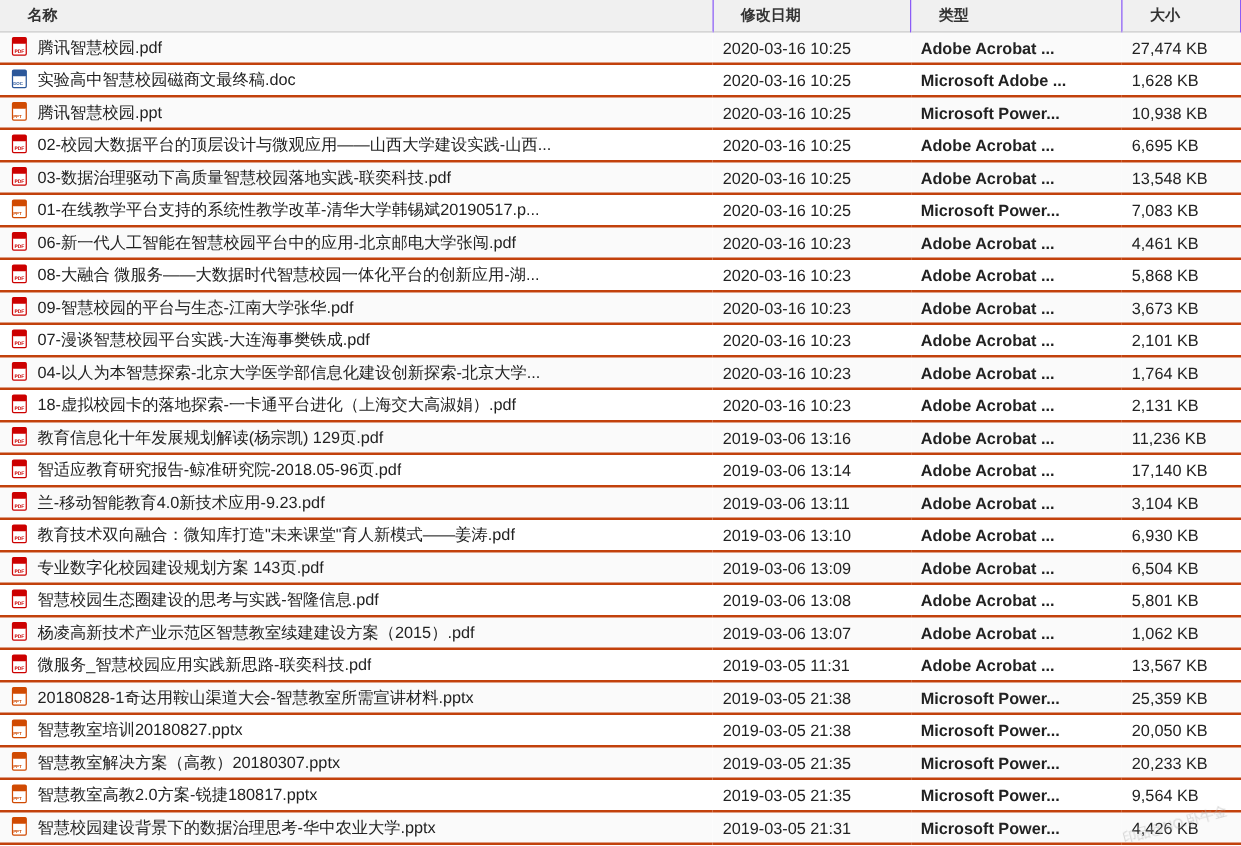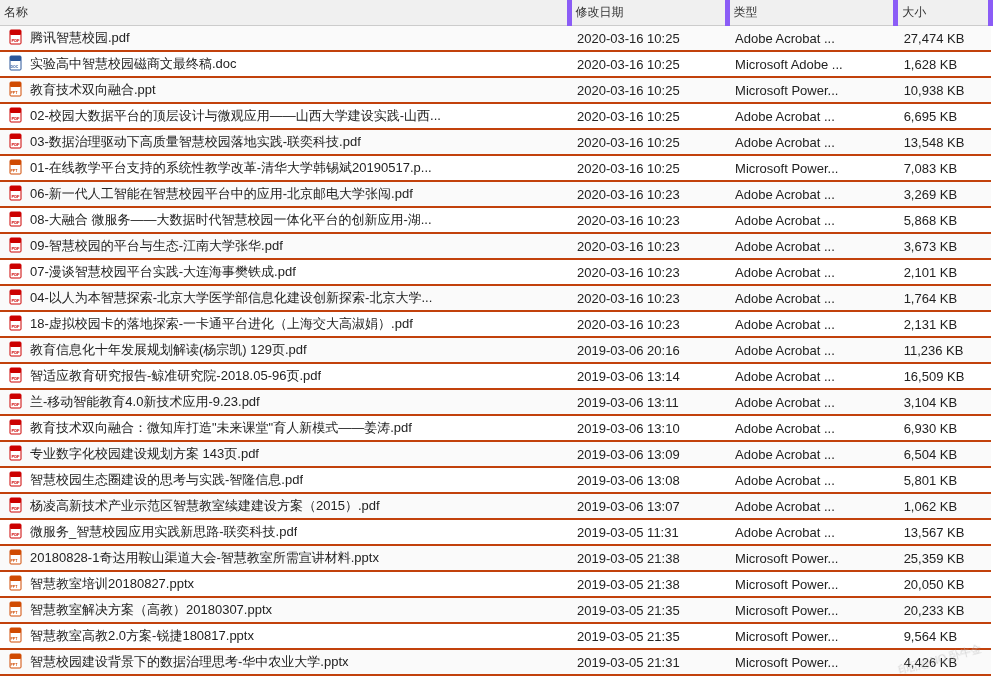--- a/index.html
+++ b/index.html
@@ -14,43 +14,43 @@
     }
     .file-list {
       width: 100%;
       border-collapse: collapse;
     }
     .file-list thead tr {
       background: #f0f0f0;
       border-bottom: 1px solid #ccc;
     }
     .file-list thead th {
-      padding: 4px 4px;
+      padding: 4px 22px;
       text-align: left;
-      font-weight: normal;
+      font-weight: bold;
       color: #333;
       font-size: 12px;
-      border-right: 5px solid #8b5cf6;
+      border-right: 1px solid #8b5cf6;
     }
     .file-list tbody tr {
       border-bottom: 2px solid #c2410c;
     }
     .file-list tbody tr:nth-child(odd) {
       background: #fafafa;
     }
     .file-list td {
       padding: 3px 8px;
       vertical-align: middle;
       white-space: nowrap;
       overflow: hidden;
       text-overflow: ellipsis;
     }
     .col-name { width: 540px; max-width: 540px; }
     .col-date { width: 150px; }
-    .col-type { width: 160px; }
+    .col-type { width: 160px; font-weight: bold; }
     .col-size { width: 90px; padding-right: 12px; }
     .name-cell {
       display: flex;
       align-items: center;
     }
     .name-text {
       overflow: hidden;
       text-overflow: ellipsis;
       white-space: nowrap;
     }
@@ -119,21 +119,21 @@
         <td class="col-size">1,628 KB</td>
       </tr>
       <tr>
         <td class="col-name">
           <div class="name-cell">
             <span><svg class="icon-svg-ppt" viewBox="0 0 18 18" xmlns="http://www.w3.org/2000/svg">
       <rect x="2" y="1" width="11" height="14" rx="1" fill="#fff" stroke="#d04a02" stroke-width="1"></rect>
       <rect x="2" y="1" width="11" height="5" rx="1" fill="#d04a02"></rect>
       <text x="2.5" y="13" font-size="3.5" fill="#d04a02" font-family="Arial" font-weight="bold">PPT</text>
     </svg></span>
-            <span class="name-text">教育技术双向融合.ppt</span>
+            <span class="name-text">腾讯智慧校园.ppt</span>
           </div>
         </td>
         <td class="col-date">2020-03-16 10:25</td>
         <td class="col-type">Microsoft Power...</td>
         <td class="col-size">10,938 KB</td>
       </tr>
       <tr>
         <td class="col-name">
           <div class="name-cell">
             <span><svg class="icon-svg-pdf" viewBox="0 0 18 18" xmlns="http://www.w3.org/2000/svg">
@@ -184,21 +184,21 @@
             <span><svg class="icon-svg-pdf" viewBox="0 0 18 18" xmlns="http://www.w3.org/2000/svg">
       <rect x="2" y="1" width="11" height="14" rx="1" fill="#fff" stroke="#c00" stroke-width="1"></rect>
       <rect x="2" y="1" width="11" height="5" rx="1" fill="#c00"></rect>
       <text x="3.5" y="13" font-size="4" fill="#c00" font-family="Arial" font-weight="bold">PDF</text>
     </svg></span>
             <span class="name-text">06-新一代人工智能在智慧校园平台中的应用-北京邮电大学张闯.pdf</span>
           </div>
         </td>
         <td class="col-date">2020-03-16 10:23</td>
         <td class="col-type">Adobe Acrobat ...</td>
-        <td class="col-size">3,269 KB</td>
+        <td class="col-size">4,461 KB</td>
       </tr>
       <tr>
         <td class="col-name">
           <div class="name-cell">
             <span><svg class="icon-svg-pdf" viewBox="0 0 18 18" xmlns="http://www.w3.org/2000/svg">
       <rect x="2" y="1" width="11" height="14" rx="1" fill="#fff" stroke="#c00" stroke-width="1"></rect>
       <rect x="2" y="1" width="11" height="5" rx="1" fill="#c00"></rect>
       <text x="3.5" y="13" font-size="4" fill="#c00" font-family="Arial" font-weight="bold">PDF</text>
     </svg></span>
             <span class="name-text">08-大融合 微服务——大数据时代智慧校园一体化平台的创新应用-湖...</span>
@@ -272,38 +272,38 @@
         <td class="col-name">
           <div class="name-cell">
             <span><svg class="icon-svg-pdf" viewBox="0 0 18 18" xmlns="http://www.w3.org/2000/svg">
       <rect x="2" y="1" width="11" height="14" rx="1" fill="#fff" stroke="#c00" stroke-width="1"></rect>
       <rect x="2" y="1" width="11" height="5" rx="1" fill="#c00"></rect>
       <text x="3.5" y="13" font-size="4" fill="#c00" font-family="Arial" font-weight="bold">PDF</text>
     </svg></span>
             <span class="name-text">教育信息化十年发展规划解读(杨宗凯) 129页.pdf</span>
           </div>
         </td>
-        <td class="col-date">2019-03-06 20:16</td>
+        <td class="col-date">2019-03-06 13:16</td>
         <td class="col-type">Adobe Acrobat ...</td>
         <td class="col-size">11,236 KB</td>
       </tr>
       <tr>
         <td class="col-name">
           <div class="name-cell">
             <span><svg class="icon-svg-pdf" viewBox="0 0 18 18" xmlns="http://www.w3.org/2000/svg">
       <rect x="2" y="1" width="11" height="14" rx="1" fill="#fff" stroke="#c00" stroke-width="1"></rect>
       <rect x="2" y="1" width="11" height="5" rx="1" fill="#c00"></rect>
       <text x="3.5" y="13" font-size="4" fill="#c00" font-family="Arial" font-weight="bold">PDF</text>
     </svg></span>
             <span class="name-text">智适应教育研究报告-鲸准研究院-2018.05-96页.pdf</span>
           </div>
         </td>
         <td class="col-date">2019-03-06 13:14</td>
         <td class="col-type">Adobe Acrobat ...</td>
-        <td class="col-size">16,509 KB</td>
+        <td class="col-size">17,140 KB</td>
       </tr>
       <tr>
         <td class="col-name">
           <div class="name-cell">
             <span><svg class="icon-svg-pdf" viewBox="0 0 18 18" xmlns="http://www.w3.org/2000/svg">
       <rect x="2" y="1" width="11" height="14" rx="1" fill="#fff" stroke="#c00" stroke-width="1"></rect>
       <rect x="2" y="1" width="11" height="5" rx="1" fill="#c00"></rect>
       <text x="3.5" y="13" font-size="4" fill="#c00" font-family="Arial" font-weight="bold">PDF</text>
     </svg></span>
             <span class="name-text">兰-移动智能教育4.0新技术应用-9.23.pdf</span>

